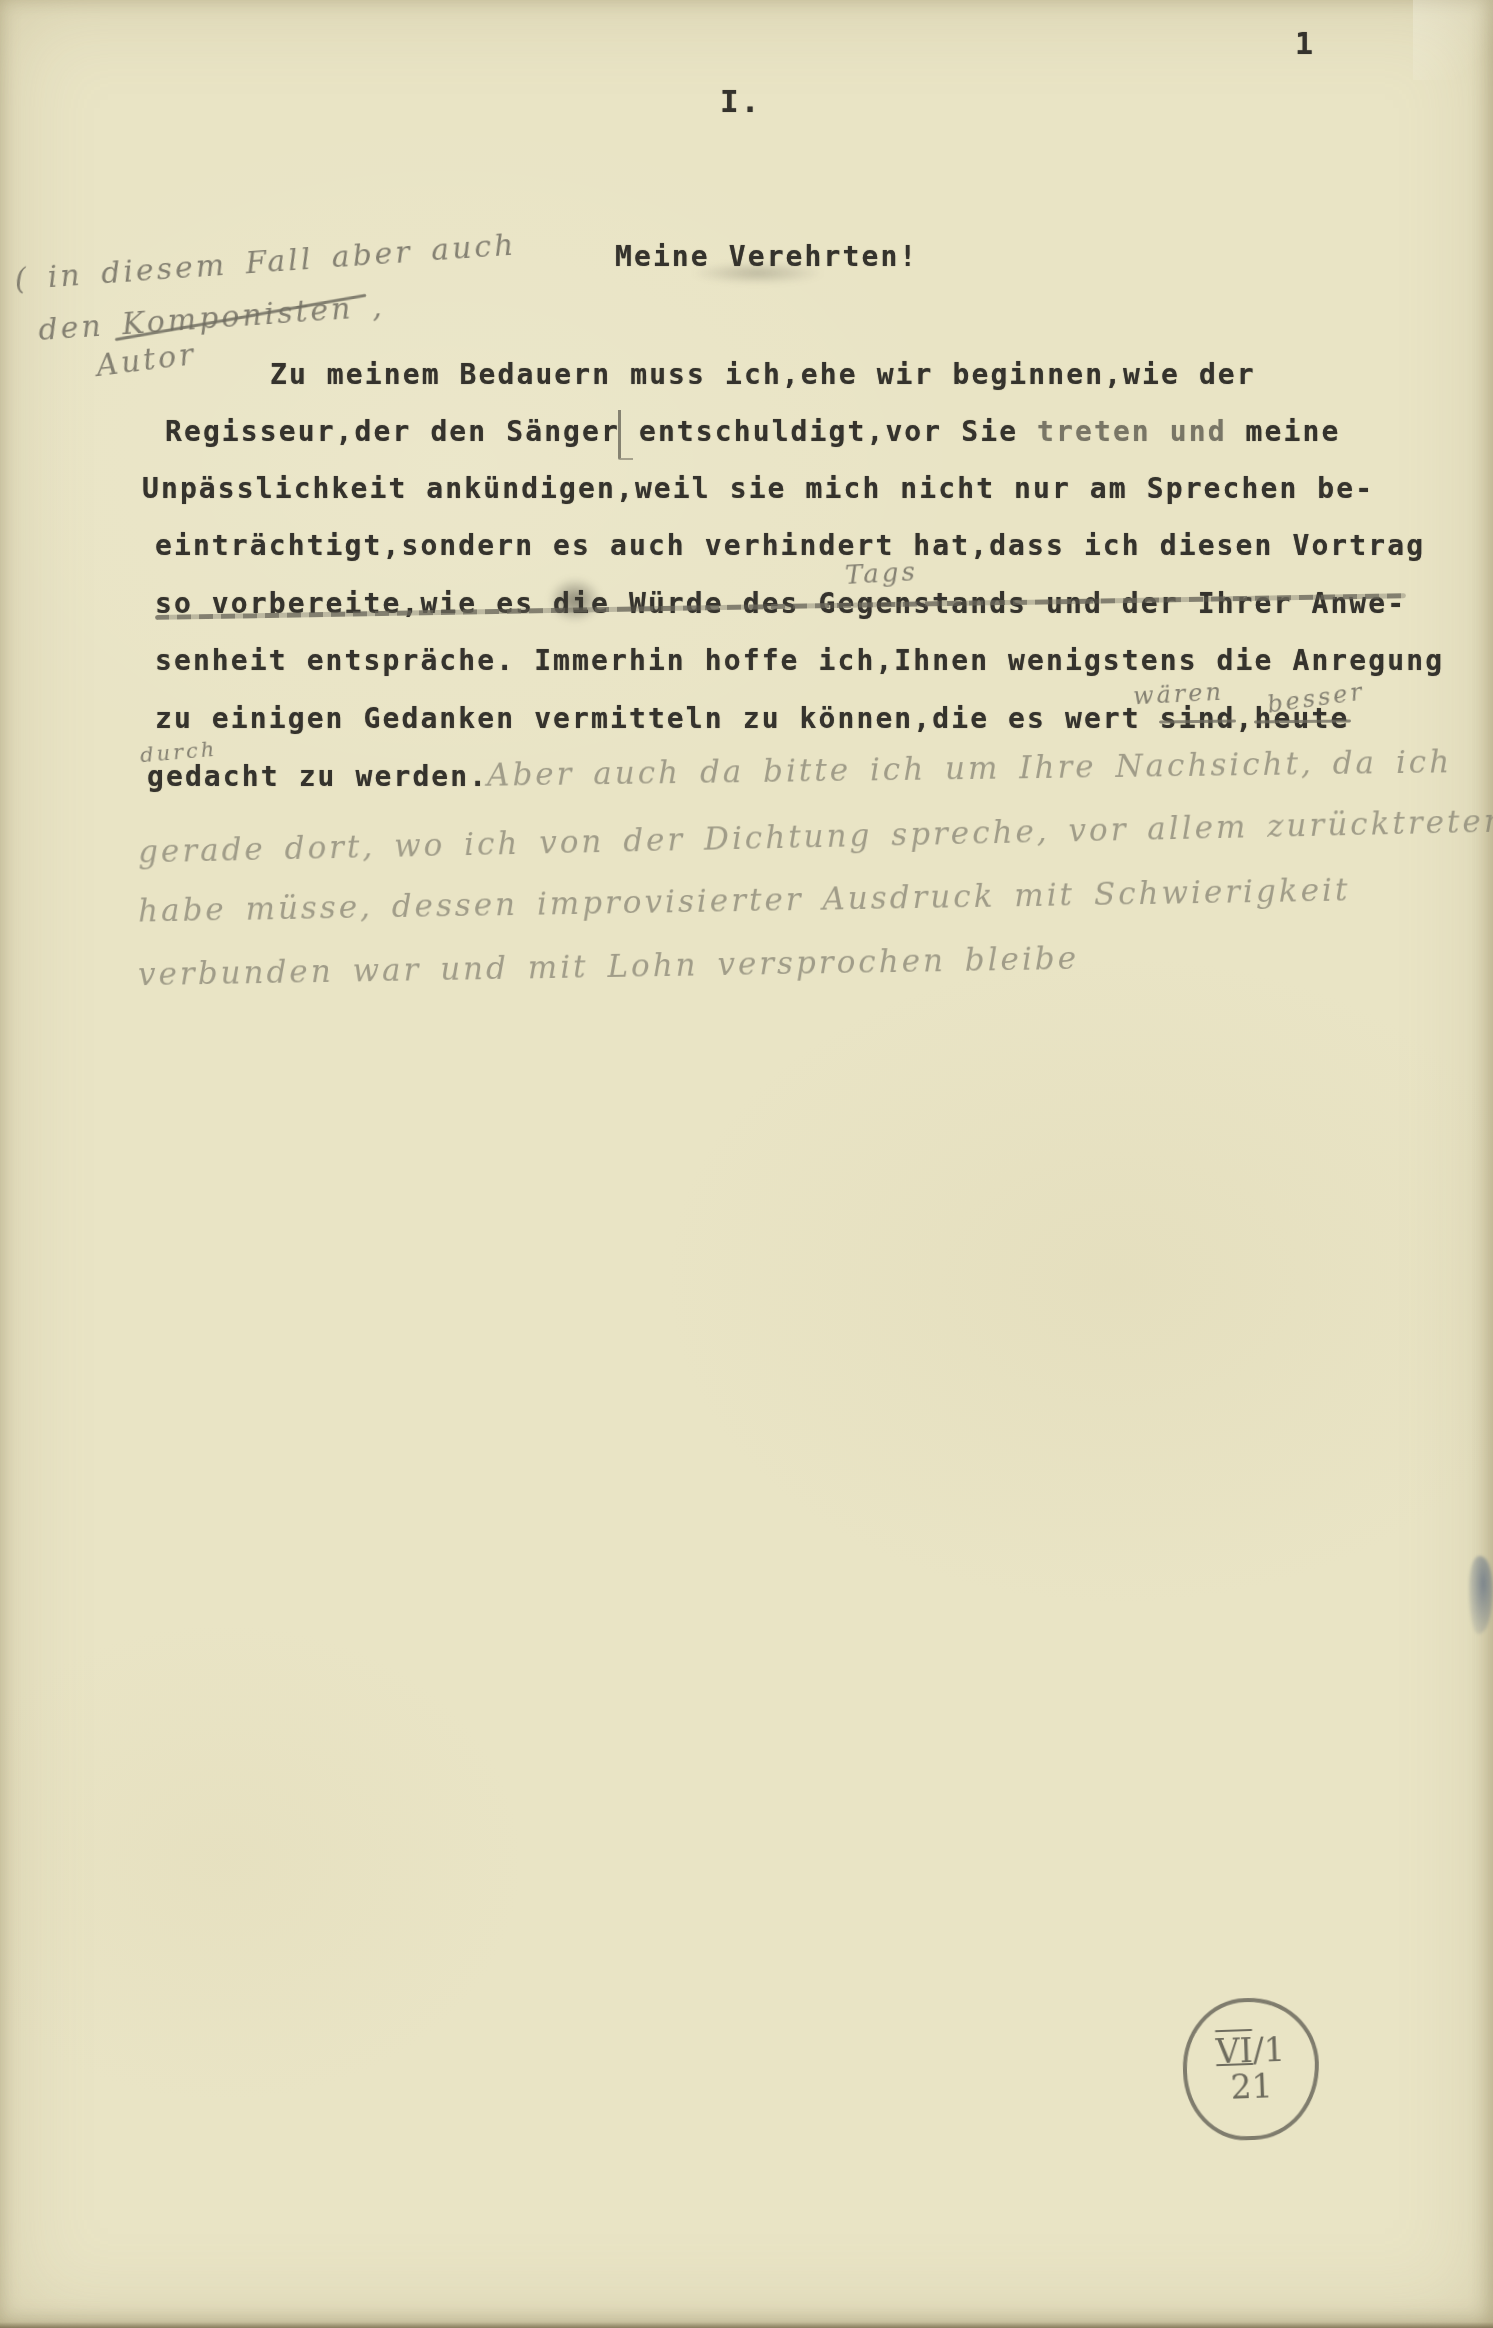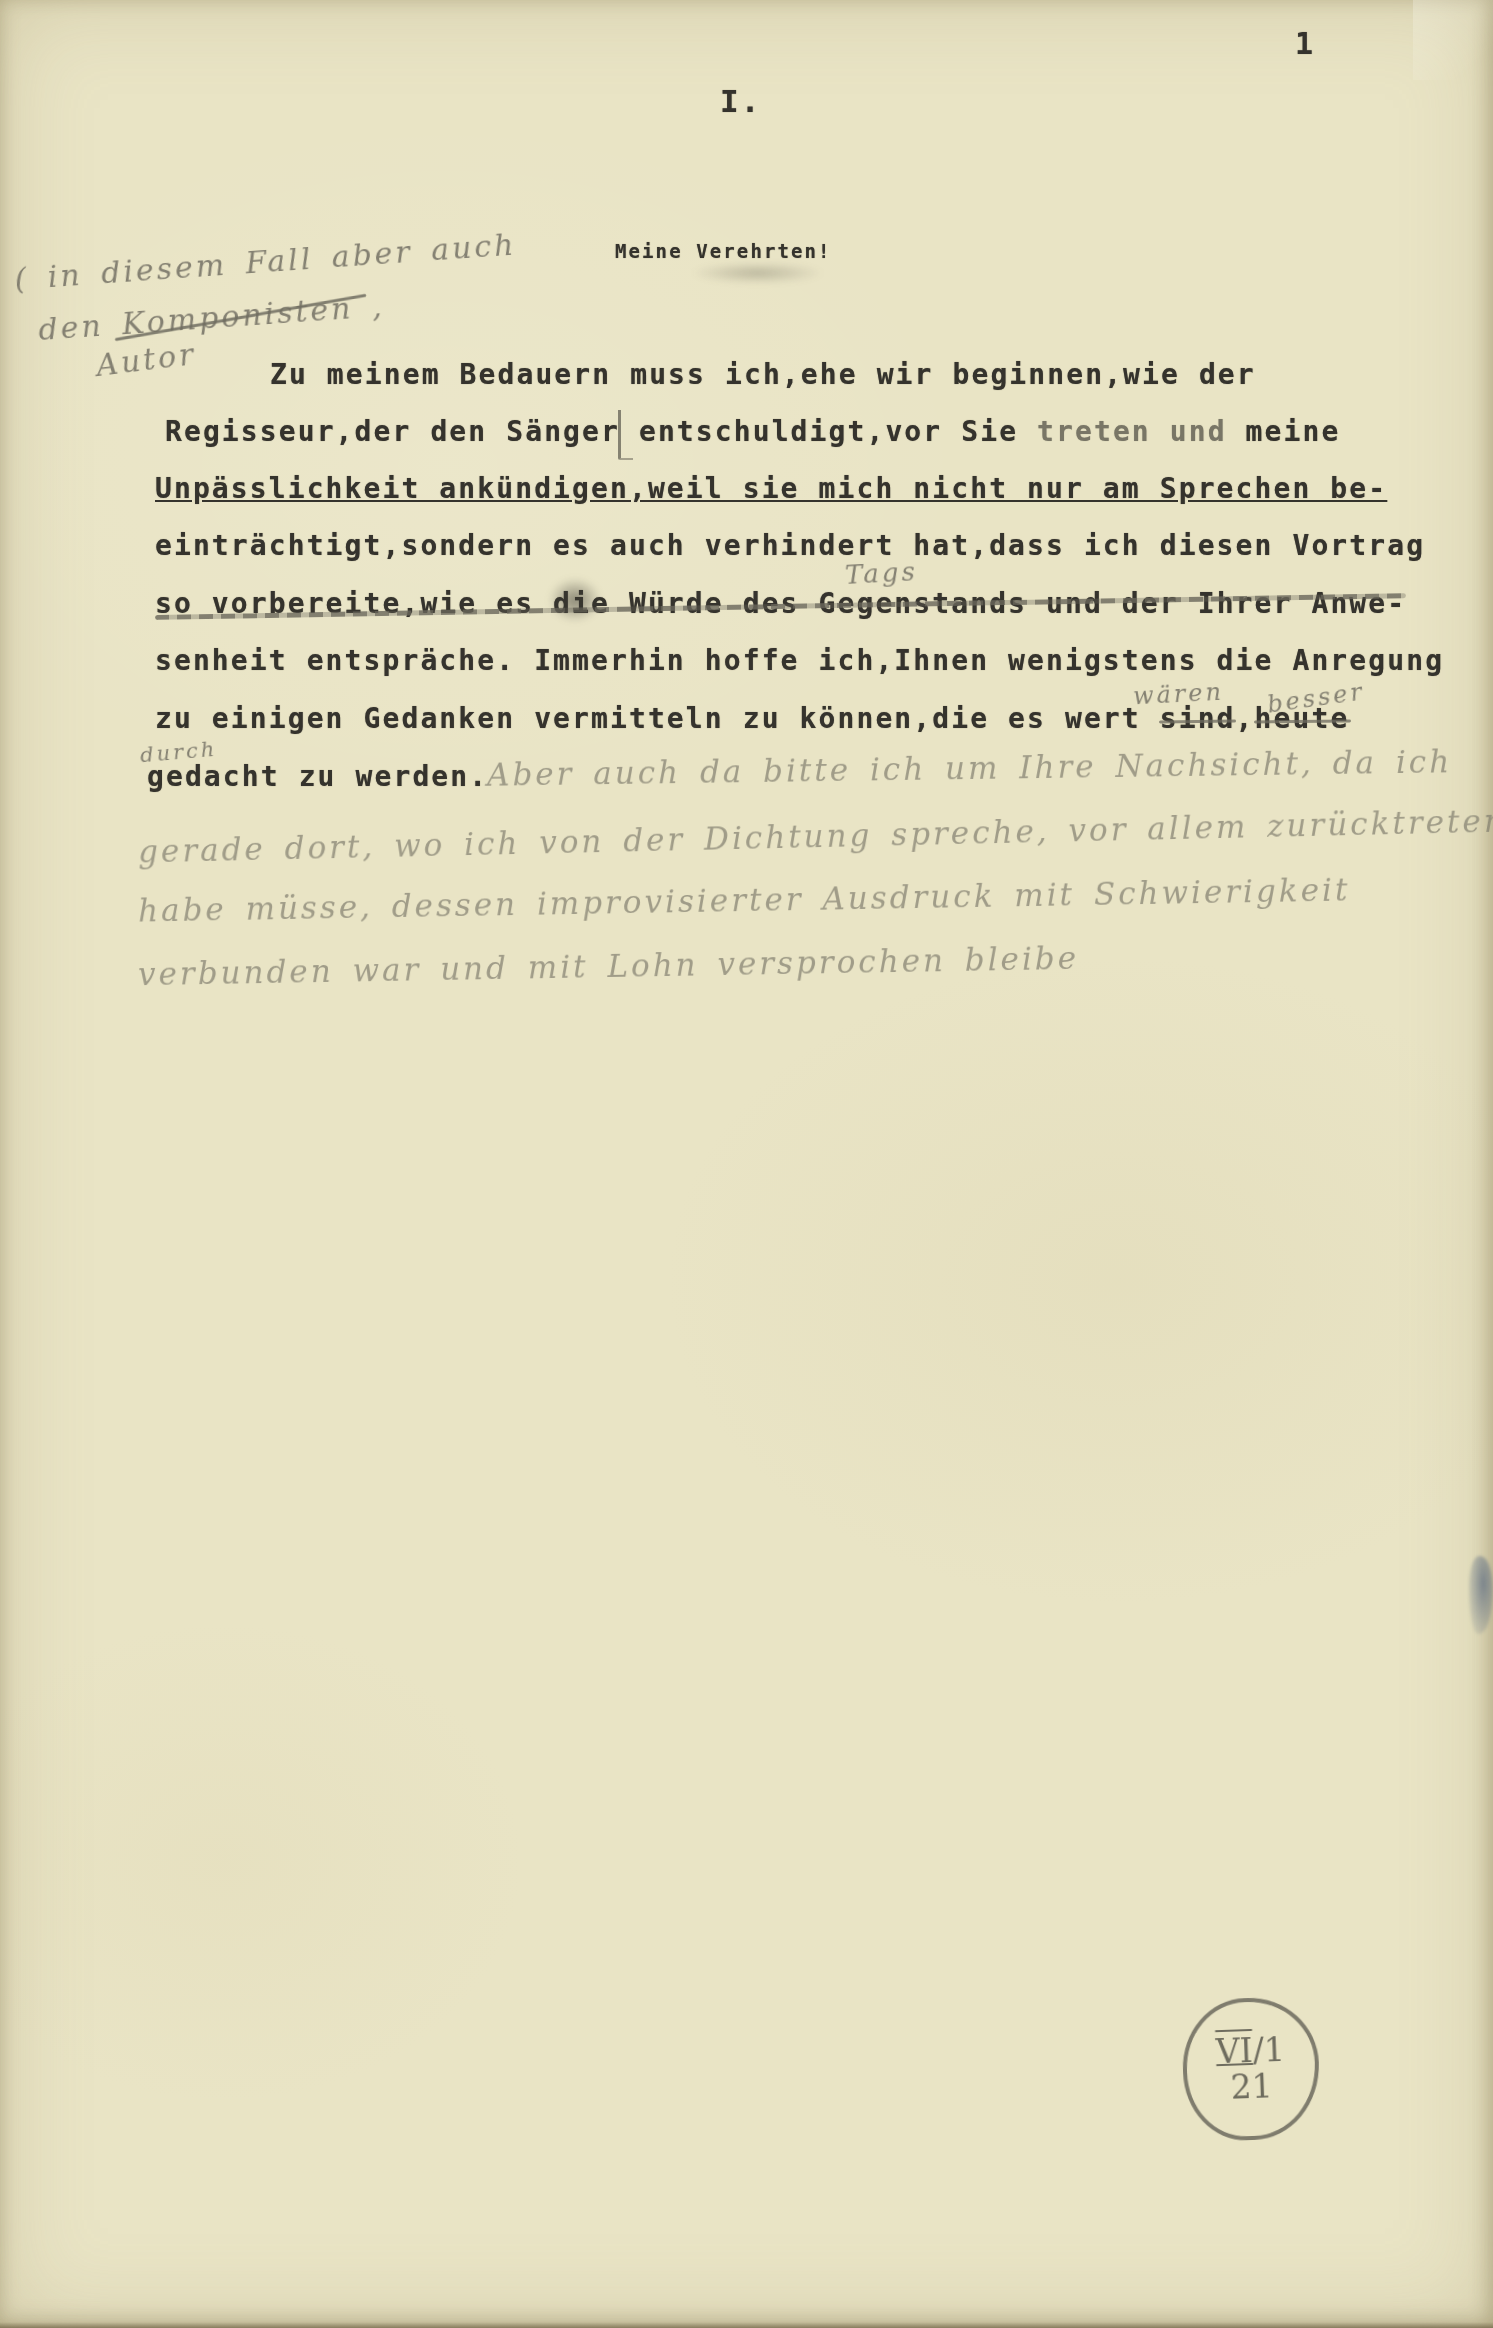--- a/index.html
+++ b/index.html
@@ -92,33 +92,33 @@
 <body>
 
 <div class="paper">
 
   <div class="corner-tr"></div>
 
   <div class="typed" style="left:1295px;top:26px;font-size:30px;">1</div>
 
   <div class="typed" style="left:720px;top:83px;font-size:31px;">I.</div>
 
-  <div class="typed" style="left:615px;top:240px;font-size:19px;">Meine Verehrten!</div>
+  <div class="typed" style="left:615px;top:240px;font-size:28px;">Meine Verehrten!</div>
   <div class="smudge smudge-heading" style="left:690px;top:262px;width:135px;height:22px;"></div>
 
   <div class="pencil" style="left:14px;top:244px;font-size:30px;transform:rotate(-4deg);">( in diesem Fall aber auch</div>
   <div class="pencil" style="left:38px;top:300px;font-size:30px;transform:rotate(-4deg);"><span>den </span><span class="diag-strike">Komponisten</span><span> ,</span></div>
   <div class="pencil" style="left:96px;top:342px;font-size:30px;transform:rotate(-7deg);">Autor</div>
 
   <div class="typed" style="left:270px;top:358px;text-align:center;">Zu meinem Bedauern muss ich,ehe wir beginnen,wie der</div>
 
   <div class="typed" style="left:165px;top:415px;"><span>Regisseur,der den Sänger </span><span>entschuldigt,vor Sie </span><span class="faded">treten und</span><span> meine</span></div>
   <div class="bracket-mark" style="left:618px;top:410px;"></div>
 
-  <div class="typed" style="left:155px;top:472px;text-decoration:underline;">Unpässlichkeit ankündigen,weil sie mich nicht nur am Sprechen be-</div>
+  <div class="typed" style="left:142px;top:472px;">Unpässlichkeit ankündigen,weil sie mich nicht nur am Sprechen be-</div>
 
   <div class="typed" style="left:155px;top:529px;">einträchtigt,sondern es auch verhindert hat,dass ich diesen Vortrag</div>
 
   <div class="typed" style="left:155px;top:587px;"><span>so vorbereite,wie es </span><span>die</span><span> Würde des </span><span class="struck-wavy">Gegenstands</span><span> und der Ihrer Anwe-</span></div>
   <div class="smudge smudge-die" style="left:549px;top:578px;width:52px;height:44px;"></div>
 
   <div class="typed" style="left:155px;top:644px;text-align:right;">senheit entspräche. Immerhin hoffe ich,Ihnen wenigstens die Anregung</div>
 
   <div class="typed" style="left:155px;top:702px;"><span>zu einigen Gedanken vermitteln zu können,die es wert </span><span class="struck">sind</span><span>,</span><span class="struck">heute</span></div>
 

